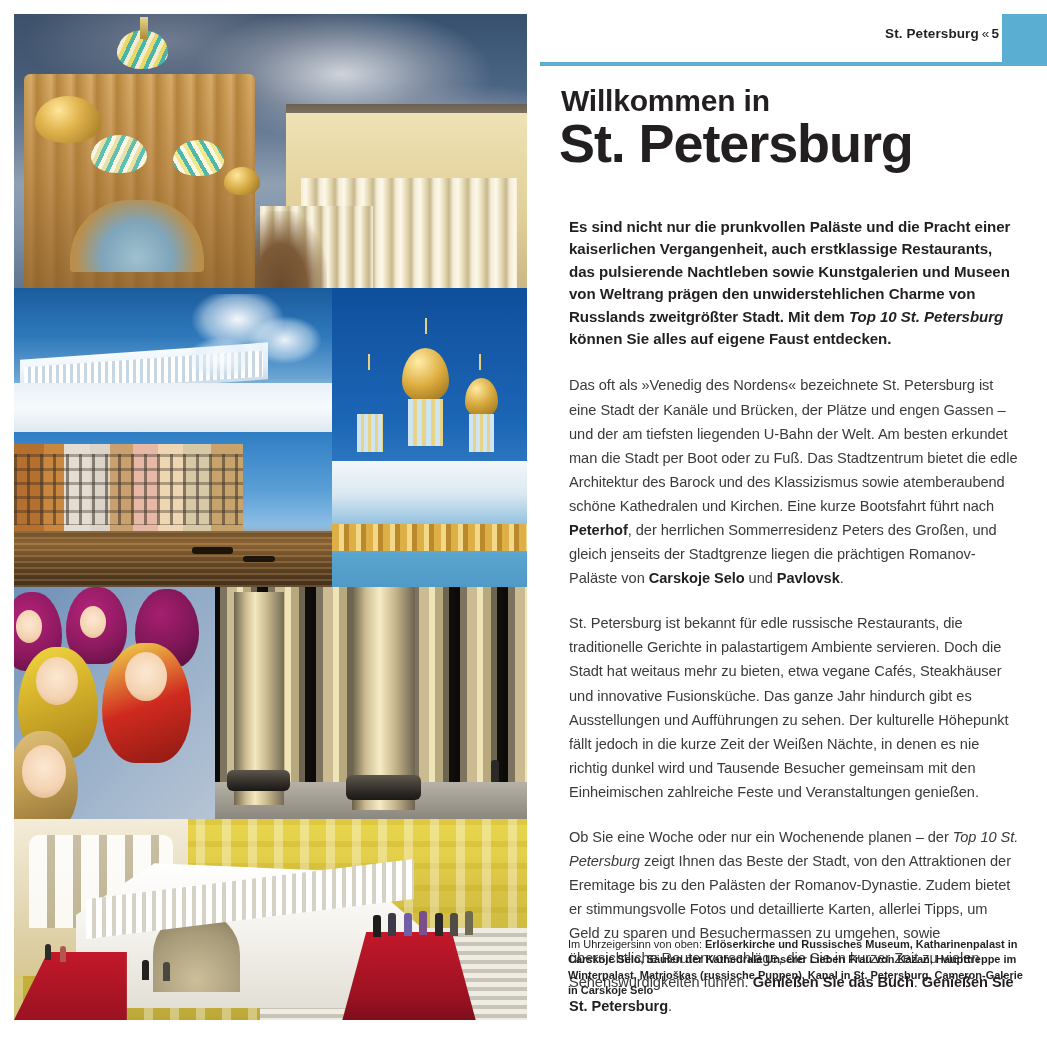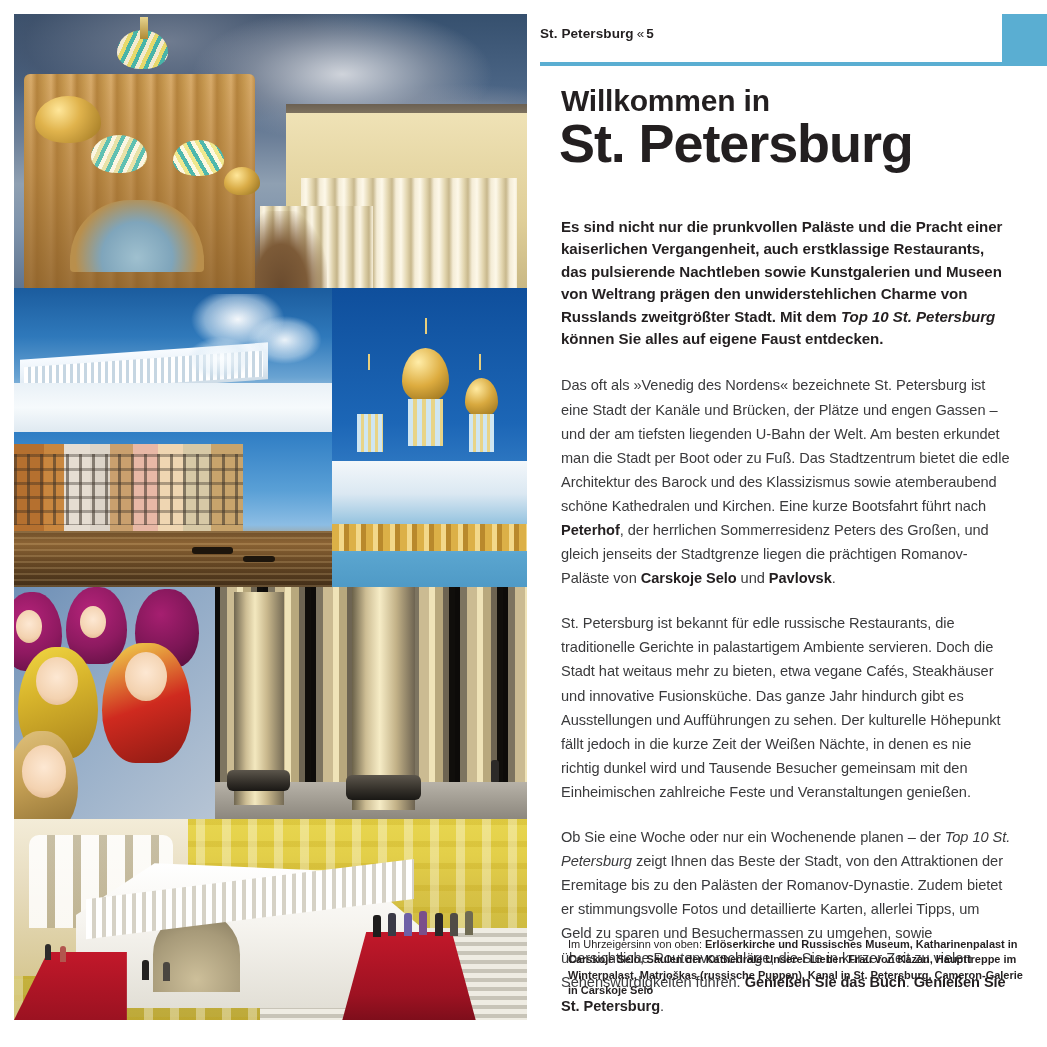--- a/index.html
+++ b/index.html
@@ -275,20 +275,21 @@
     top: 0;
     width: 486px;
     height: 1047px;
   }
 
   .header-row {
     position: absolute;
     left: -21px;
     top: 26px;
     width: 459px;
+    text-align: right;
     font-size: 13.5px;
     font-weight: 700;
     letter-spacing: .1px;
     color: #231f20;
     white-space: nowrap;
   }
   .header-row .chev { font-weight: 400; color: #231f20; padding: 0 2px 0 3px; }
   .header-row .pagenum { font-weight: 700; }
 
   .header-rule {
@@ -321,21 +322,21 @@
     left: -2px; top: 112px;
     font-size: 54px;
     font-weight: 700;
     letter-spacing: -1.1px;
     color: #231f20;
     white-space: nowrap;
   }
 
   .body-block {
     position: absolute;
-    left: 0; top: 216px;
+    left: 8px; top: 216px;
     width: 452px;
   }
   p.lead {
     margin: 0 0 23px 0;
     font-size: 15.1px;
     line-height: 22.4px;
     font-weight: 700;
     color: #231f20;
     letter-spacing: -.05px;
   }

